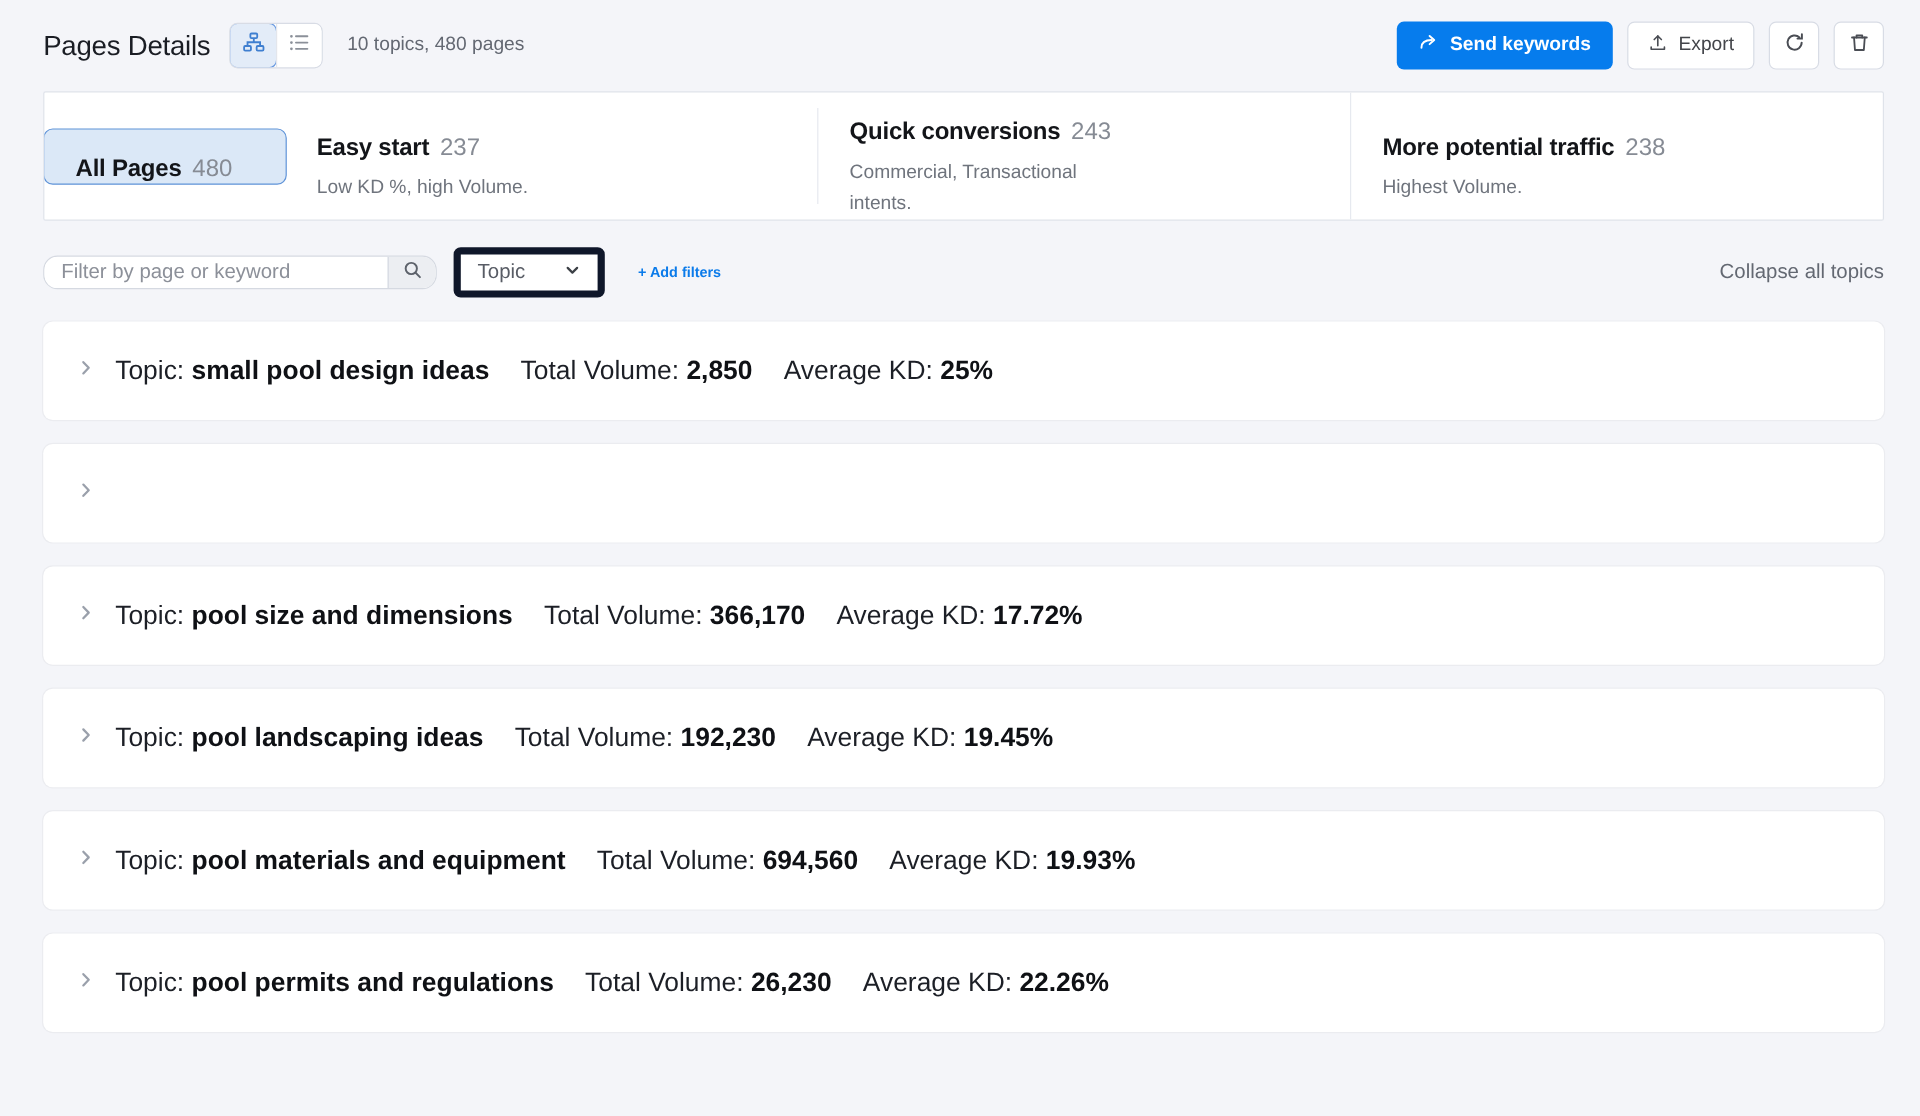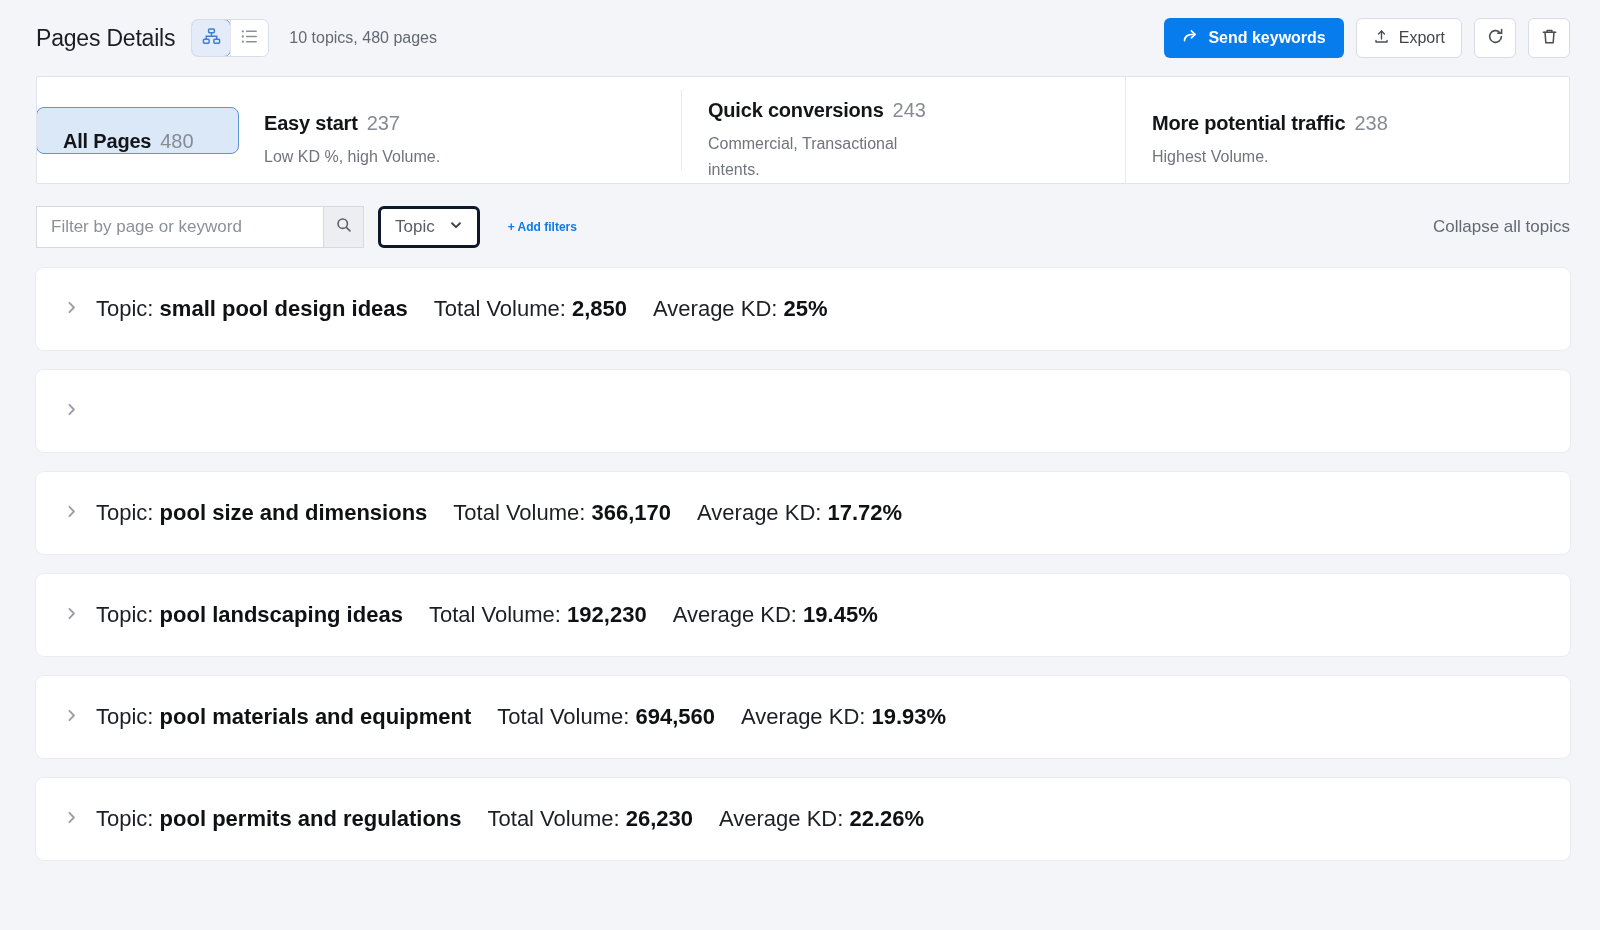--- a/index.html
+++ b/index.html
@@ -112,41 +112,41 @@
   }
 
   
   .filterbar {
     display: flex; align-items: center;
     margin: 22px 30px 0 36px;
     height: 42px;
   }
   .search-wrap {
     display: flex; align-items: stretch;
-    border: 1px solid #d5d9e1; border-radius: 0;
+    border: 1px solid #d5d9e1; border-radius: 12px;
     background: #fff; overflow: hidden;
-    width: 328px; height: 42px;
+    width: 328px; height: 28px;
   }
   .search-input {
     border: none; outline: none; flex: 1;
     padding: 0 14px; font-size: 17px; color: #3a3d44;
     font-family: "Liberation Sans", sans-serif;
     background: #fff;
   }
   .search-input::placeholder { color: #8c9099; }
   .search-btn {
     width: 40px; background: #eceef2;
     border-left: 1px solid #d5d9e1;
     display: flex; align-items: center; justify-content: center;
     cursor: pointer;
   }
   .select-chip {
-    display: flex; align-items: center; gap: 14px;
+    display: flex; align-items: center; gap: 32px;
     margin-left: 14px;
-    border: 3px solid #0f172a; border-radius: 6px;
+    border: 6px solid #0f172a; border-radius: 6px;
     background: #fff; height: 42px; padding: 0 14px;
     font-size: 17px; color: #585c65; cursor: pointer;
   }
   .add-filters {
     margin-left: 28px; color: #0b7bea;
     font-size: 12px; font-weight: bold; cursor: pointer;
   }
   .filter-spacer { flex: 1; }
   .collapse-all {
     color: #636872; font-size: 17px; cursor: pointer;

